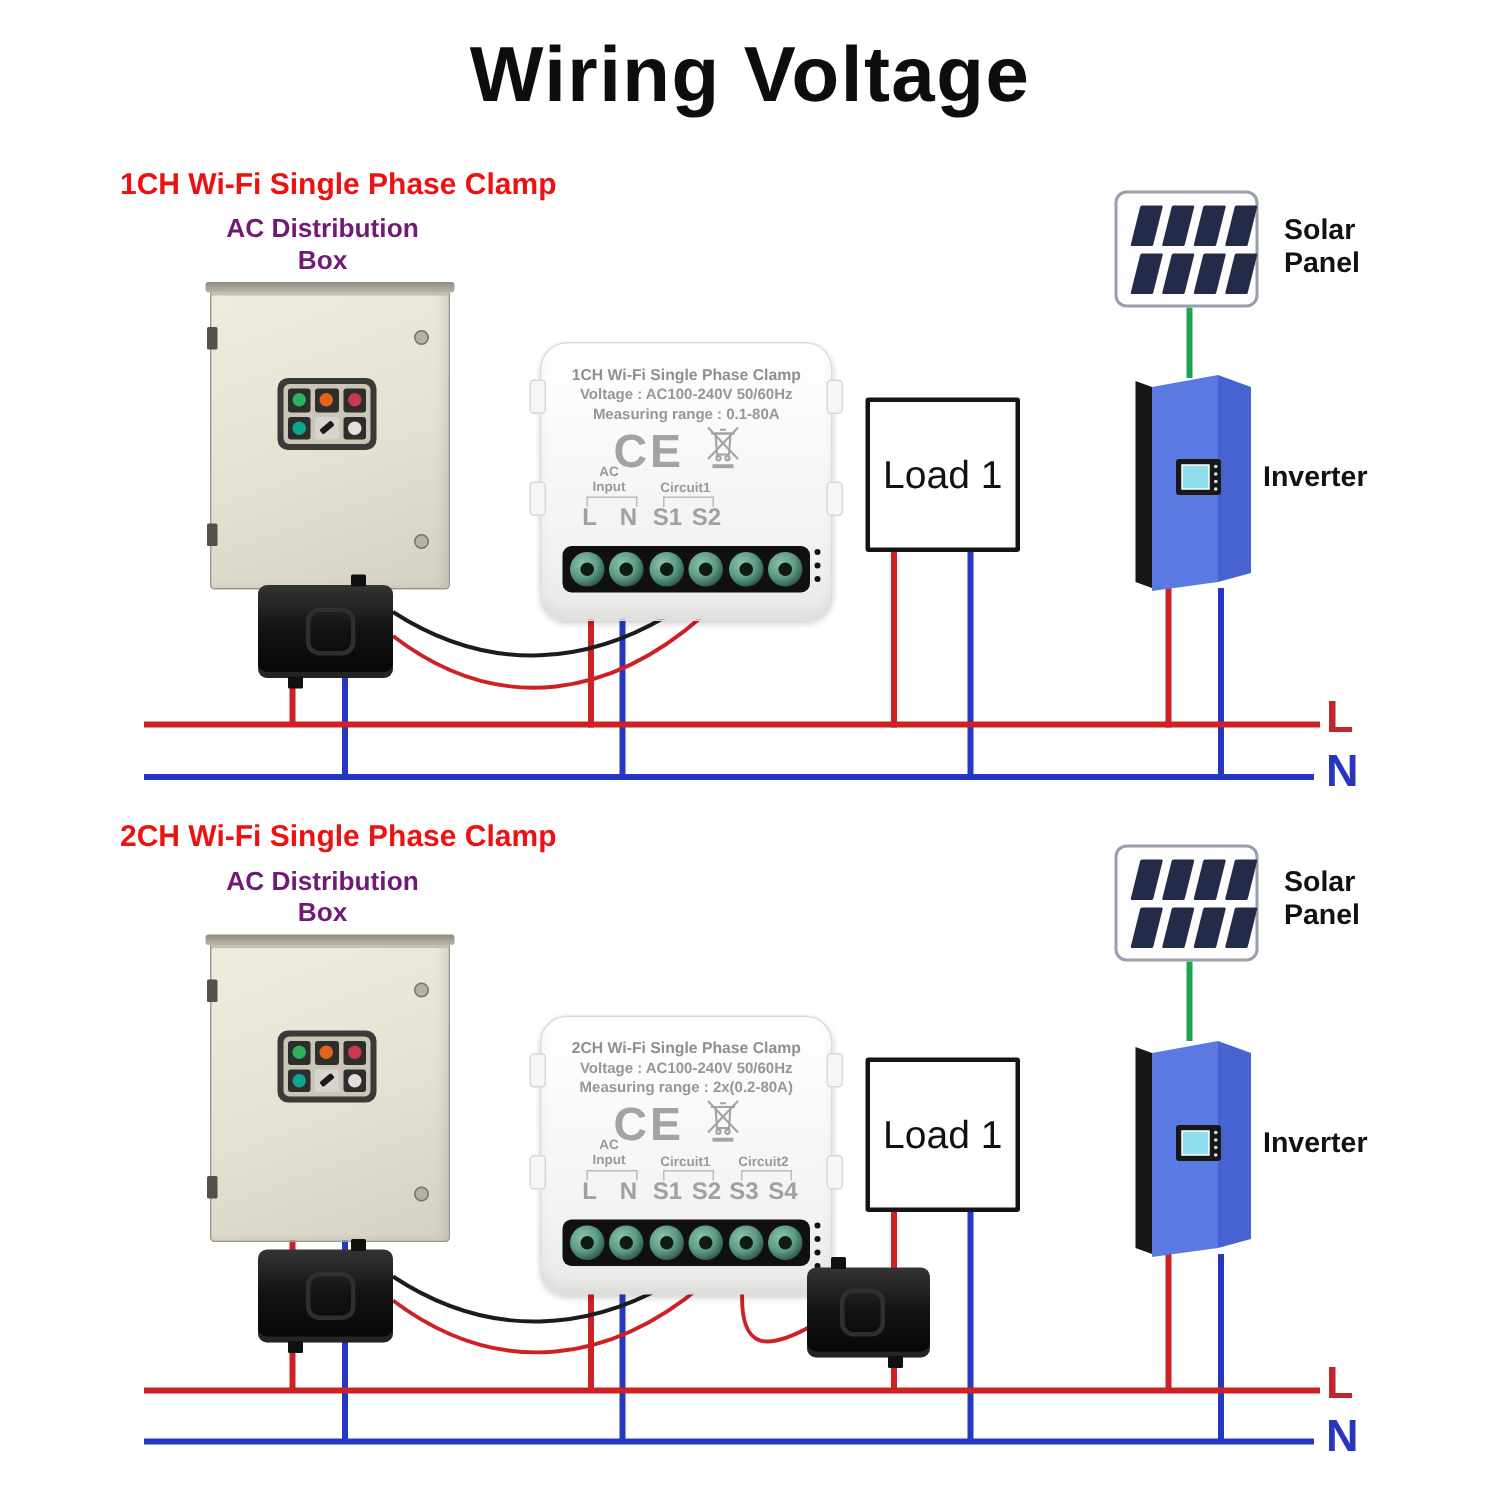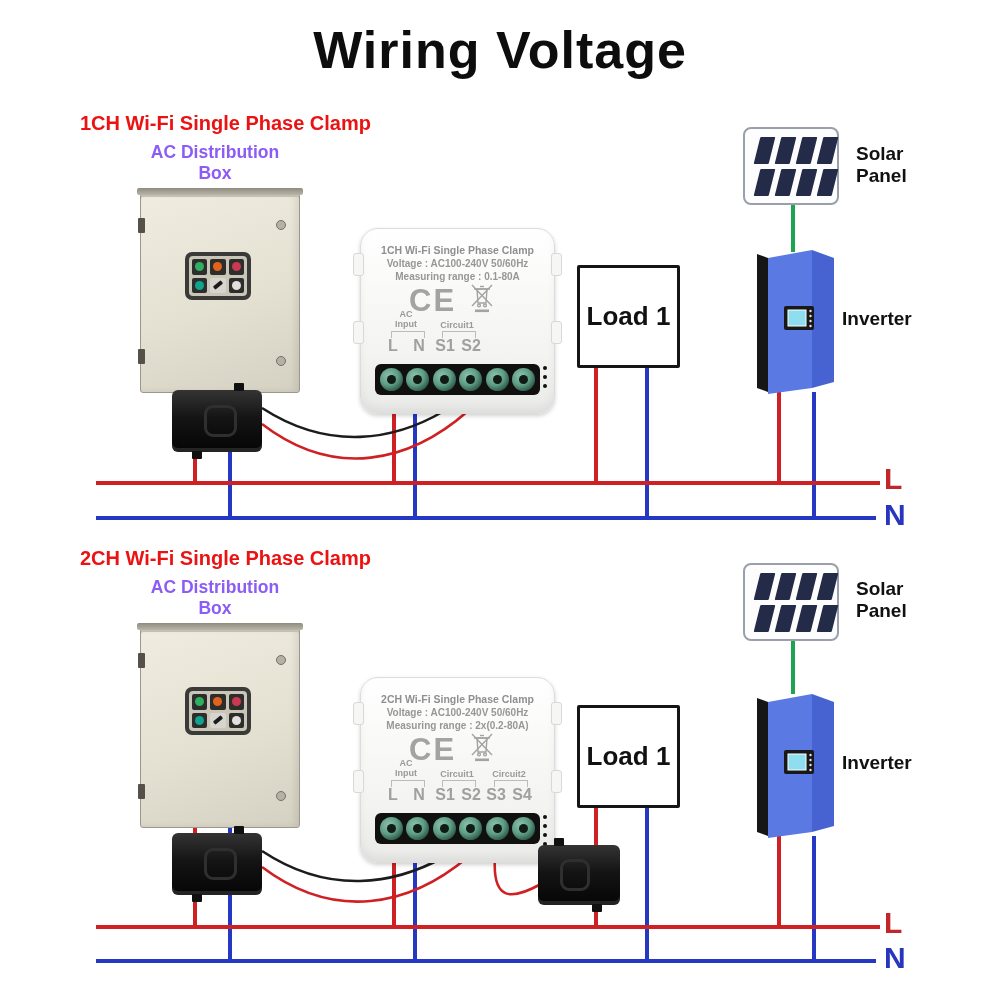--- a/index.html
+++ b/index.html
@@ -3,39 +3,39 @@
 <meta charset="utf-8">
 <style>
   html,body{margin:0;padding:0;background:#ffffff;}
   #canvas{position:relative;width:1000px;height:1000px;background:#ffffff;overflow:hidden;
           font-family:"Liberation Sans","DejaVu Sans",sans-serif;}
 
   
   .title{position:absolute;left:0;top:20px;width:1000px;text-align:center;
          font-size:52px;font-weight:900;color:#0d0d0d;letter-spacing:1px;}
   .sec-heading{position:absolute;font-size:20px;font-weight:700;color:var(--heading-red,#ec1212);white-space:nowrap;}
-  .sub-heading{position:absolute;width:200px;text-align:center;font-size:17.5px;font-weight:700;color:#8b5cf6;line-height:21px;}
+  .sub-heading{position:absolute;width:200px;text-align:center;font-size:17.5px;font-weight:700;color:#701a75;line-height:21px;}
   .phase{position:absolute;font-size:30px;font-weight:800;}
   .phase.l{color:var(--phase-l-red,#c2262b);}
   .phase.n{color:var(--phase-n-blue,#2836bd);}
   .solar-label,.inv-label{position:absolute;font-size:19px;font-weight:700;color:#111;line-height:22px;}
 
   
   .vwire{position:absolute;width:4px;z-index:2;}
   .hwire{position:absolute;height:4px;z-index:2;}
   .w-red{background:var(--wire-red,#cf2024);}
   .w-blue{background:var(--wire-blue,#2438c3);}
   .w-green{background:var(--wire-green,#1ea351);}
   .curves{position:absolute;left:0;top:0;z-index:3;pointer-events:none;}
   .cw-red{stroke:var(--wire-red,#cf2024);stroke-width:2.6;fill:none;}
   .cw-black{stroke:#1c1c1c;stroke-width:2.6;fill:none;}
 
   
   .load-box{position:absolute;width:97px;height:97px;background:#fff;border:3px solid #151515;border-radius:2px;
-            display:flex;align-items:center;justify-content:center;font-size:26px;font-weight:700;color:#111;z-index:4;}
+            display:flex;align-items:center;justify-content:center;font-size:26px;font-weight:400;color:#111;z-index:4;}
 
   
   .solar{position:absolute;width:96px;height:78px;background:#fdfdfd;border:2px solid #99a0ab;border-radius:8px;
          display:flex;flex-direction:column;justify-content:center;gap:5px;padding:4px 0 4px 12px;box-sizing:border-box;z-index:4;}
   .solar-row{display:flex;gap:6px;}
   .solar-cell{width:15px;height:27px;background:var(--solar-cell-navy,#242b49);transform:skewX(-14deg);border-radius:1px;}
 
   
   .inverter{position:absolute;z-index:4;}
 

